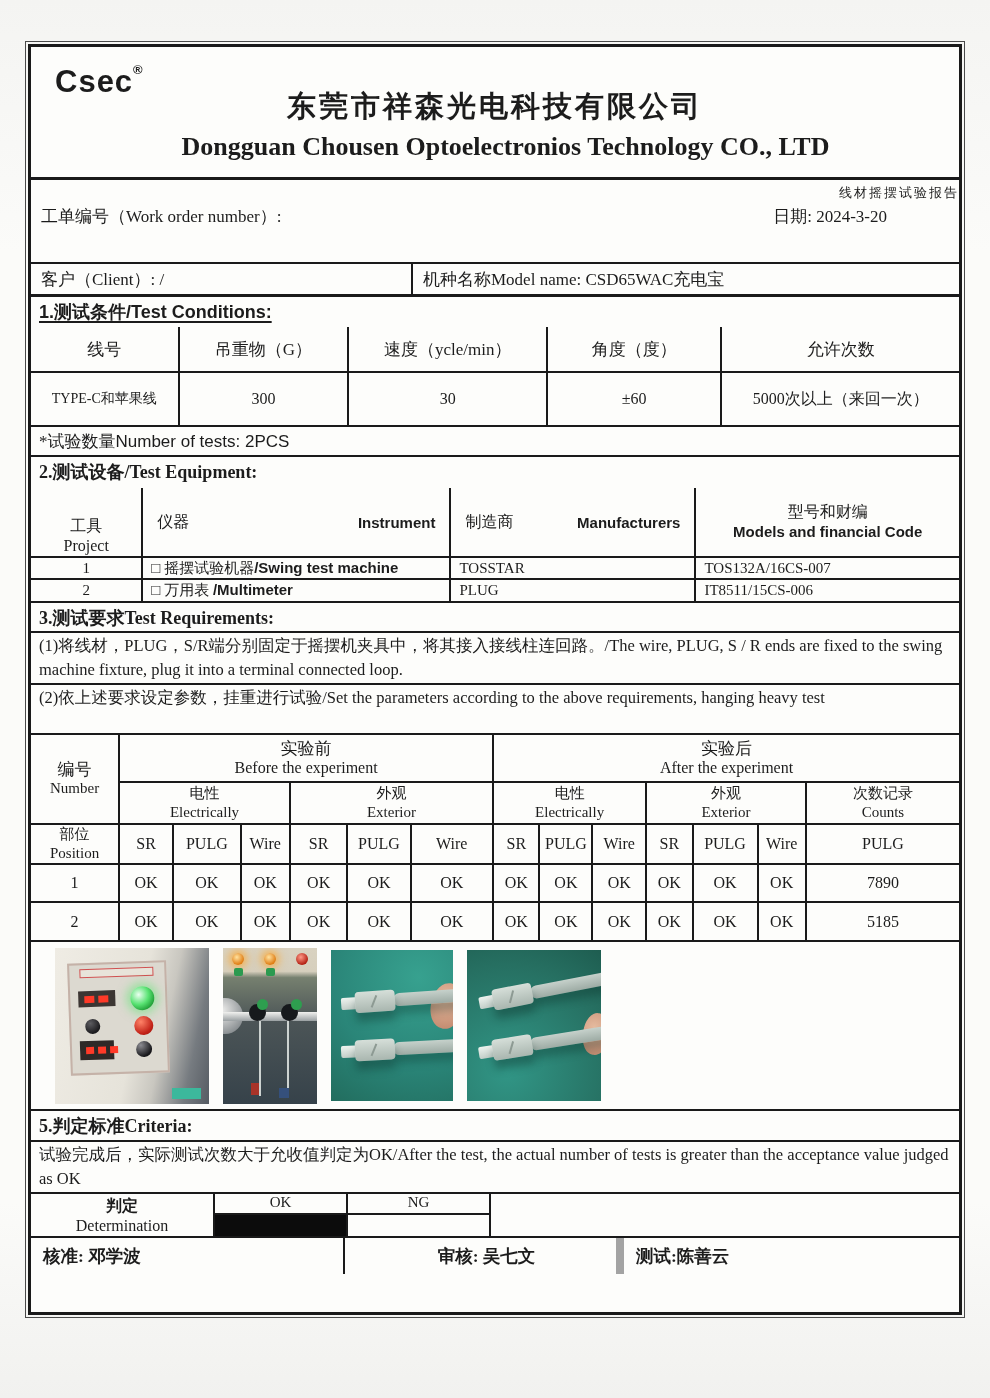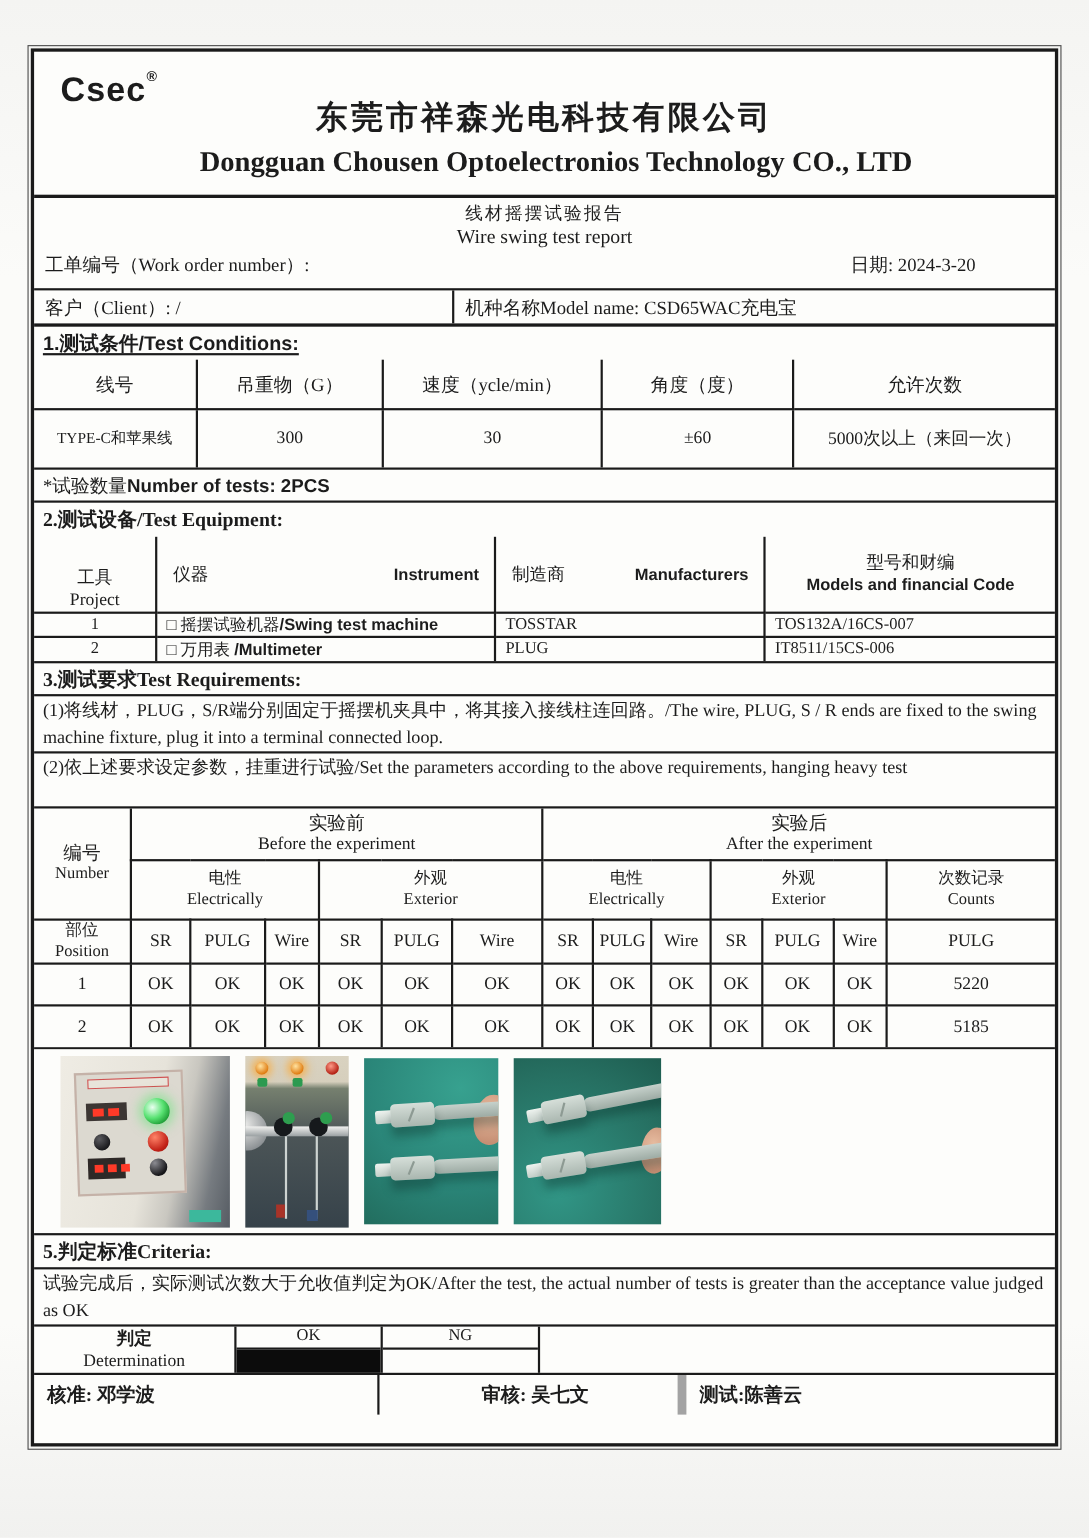--- a/index.html
+++ b/index.html
@@ -21,21 +21,21 @@
   
   .hdr { height:133px; border-bottom:3px solid #1a1a1a; position:relative; text-align:center; }
   .logo { position:absolute; left:24px; top:15px;
     font-family:"Liberation Sans","DejaVu Sans",sans-serif; font-weight:bold; font-size:31px; letter-spacing:1px; }
   .logo sup { font-size:13px; vertical-align:18px; }
   .co-cn { padding-top:40px; font-size:29px; font-weight:bold; letter-spacing:3px; }
   .co-en { padding-top:5px; font-size:26px; font-weight:bold; letter-spacing:0; font-family:"Liberation Serif","DejaVu Serif",serif;margin-left:21px; }
 
   
   .title-block { height:84px; border-bottom:2px solid #1a1a1a; }
-  .rpt-cn { text-align:center; padding-top:4px; font-size:16px; letter-spacing:2px; }
+  .rpt-cn { text-align:right; padding-top:4px; font-size:13px; letter-spacing:2px; }
   .rpt-en { text-align:center; font-size:18px; }
   .wo-row { display:flex; justify-content:space-between; padding:3px 14px 0 10px; font-size:17px; }
   .wo-date { padding-right:58px; }
 
   .client-row { height:33px; border-bottom:3px solid #1a1a1a; display:flex; font-size:17px; }
   .client-cell { width:382px; border-right:2px solid #1a1a1a; padding:4px 0 0 10px; }
   .model-cell { flex:1; padding:4px 0 0 10px; }
 
   
   .sec { padding:3px 0 0 8px; font-size:18px; font-weight:bold; }
@@ -49,40 +49,40 @@
   td,th { border:2px solid #1a1a1a; text-align:center; font-weight:normal; overflow:hidden; }
   tr > *:first-child { border-left:none; }
   tr > *:last-child { border-right:none; }
   table tr:first-child > * { border-top:none; }
   .noBB { border-bottom:none !important; }
 
   .cond-tbl th { height:45px; font-size:17px; }
   .cond-tbl td { height:53px; font-size:16px; }
 
   .numtests { height:30px; border-bottom:2px solid #1a1a1a; padding:3px 0 0 8px; font-size:17px; }
-  .numtests .en { font-family:"Liberation Sans","DejaVu Sans",sans-serif; font-weight:bold; font-size:17px; }
+  .numtests .en { font-family:"Liberation Sans","DejaVu Sans",sans-serif; font-weight:normal; font-size:17px; }
 
   .equip-tbl .hrow > * { height:45px; font-size:16px; }
   .equip-tbl td { height:22px; font-size:15px; }
   .cell-split { display:flex; justify-content:space-between; align-items:center; padding:0 14px; }
   .cell-split .en { font-family:"Liberation Sans","DejaVu Sans",sans-serif; font-weight:bold; font-size:15px; }
   .two-line { line-height:20px; font-size:16px; }
   .two-line .en { font-family:"Liberation Sans","DejaVu Sans",sans-serif; font-weight:bold; font-size:15px; display:block; }
   .tl-serif { line-height:20px; font-size:16px;margin-top:28px; }
   .tl-serif span { display:block; }
   .equip-name { text-align:left !important; padding-left:8px; }
   .equip-name .en { font-family:"Liberation Sans","DejaVu Sans",sans-serif; font-weight:bold; }
   .laligned { text-align:left !important; padding-left:8px; }
 
   .req-p { border-bottom:2px solid #1a1a1a; font-size:16.5px; line-height:24px; padding:1px 8px 0 8px; }
   .req-p.p1 { height:52px; } .req-p.p2 { height:50px; }
 
   .data-tbl th, .data-tbl td { font-size:15px; }
   .data-tbl .rA > * { height:47px; }
-  .data-tbl .rB > * { height:54px; }
+  .data-tbl .rB > * { height:42px; }
   .data-tbl .rC > * { height:40px; font-size:16px; }
   .data-tbl .rD > * { height:38px; font-size:16px; }
   .lh19 { line-height:19px; }
   .lh19 span { display:block; }
   .f17 { font-size:17px; }
 
   
   .photos { height:169px; border-bottom:2px solid #1a1a1a; position:relative; background:#fdfdfb; }
   .ph { position:absolute; overflow:hidden; }
   .ph1 { left:24px; top:6px; width:154px; height:156px;
@@ -175,21 +175,20 @@
 <div class="doc">
 
   <div class="hdr">
     <div class="logo"><span>Csec</span><sup>®</sup></div>
     <div class="co-cn">东莞市祥森光电科技有限公司</div>
     <div class="co-en">Dongguan Chousen Optoelectronios Technology CO., LTD</div>
   </div>
 
   <div class="title-block">
     <div class="rpt-cn">线材摇摆试验报告</div>
-    <div class="rpt-en">Wire swing test report</div>
     <div class="wo-row">
       <span>工单编号（Work order number）:</span>
       <span class="wo-date">日期: 2024-3-20</span>
     </div>
   </div>
 
   <div class="client-row">
     <div class="client-cell">客户（Client）: /</div>
     <div class="model-cell">机种名称Model name: CSD65WAC充电宝</div>
   </div>
@@ -390,21 +389,21 @@
         <td>OK</td>
         <td>OK</td>
         <td>OK</td>
         <td>OK</td>
         <td>OK</td>
         <td>OK</td>
         <td>OK</td>
         <td>OK</td>
         <td>OK</td>
         <td>OK</td>
-        <td>5220</td>
+        <td>7890</td>
       </tr>
       <tr class="rD">
         <td class="noBB">2</td>
         <td class="noBB">OK</td>
         <td class="noBB">OK</td>
         <td class="noBB">OK</td>
         <td class="noBB">OK</td>
         <td class="noBB">OK</td>
         <td class="noBB">OK</td>
         <td class="noBB">OK</td>

